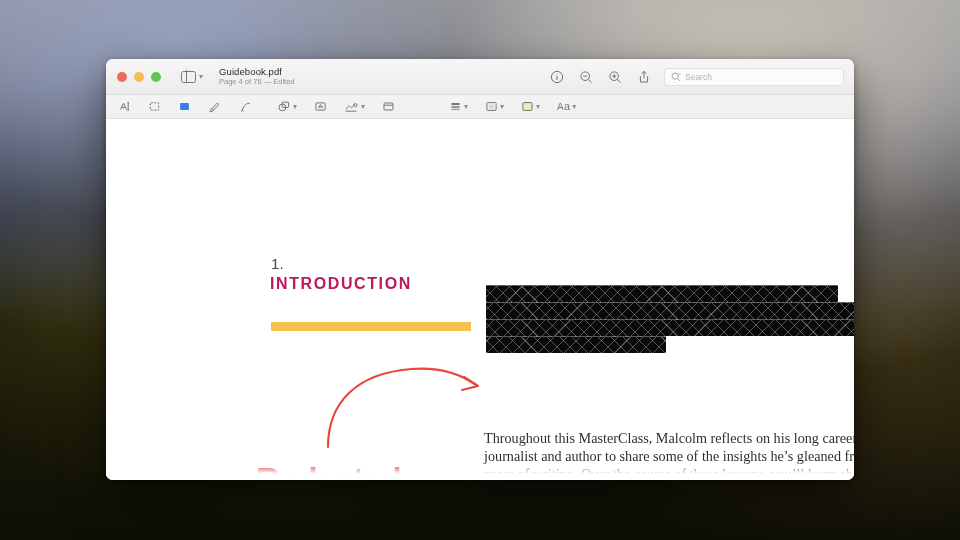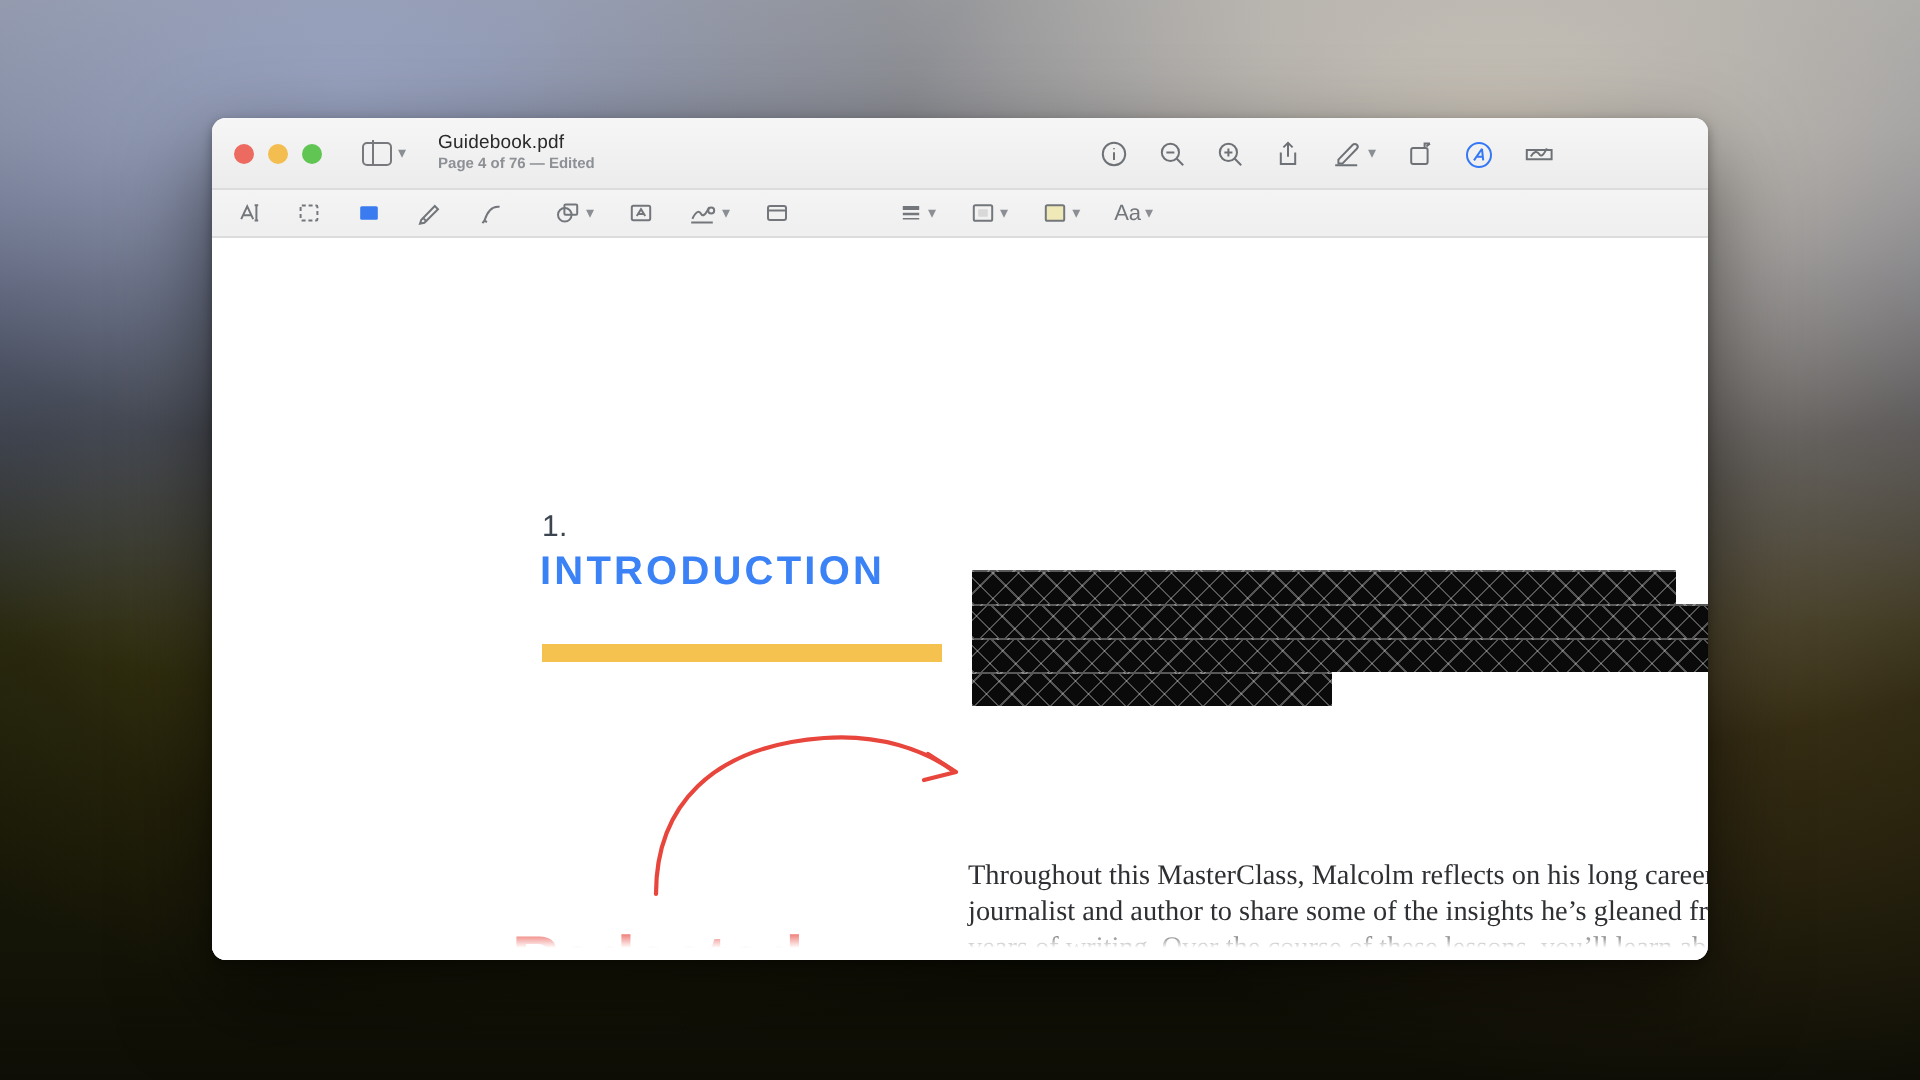--- a/index.html
+++ b/index.html
@@ -43,21 +43,21 @@
     width: 15px; height: 12px; border: 1.2px solid #77797c; border-radius: 2.5px;
     position: relative;
   }
   .sb-icon:after {
     content: ""; position: absolute; left: 4.2px; top: -1.2px; bottom: -1.2px;
     width: 1.2px; background: #77797c;
   }
   .caret { font-size: 8px; line-height: 1; color: #8b8f93; }
   .doc-title-wrap { margin-left: 16px; line-height: 1.1; }
   .doc-title { font-size: 9.5px; font-weight: normal; color: #2a2a2a; letter-spacing: 0.1px; }
-  .doc-sub { font-size: 7.5px; color: #8d9094; margin-top: 1px; font-weight: bold; }
+  .doc-sub { font-size: 7.5px; color: #8d9094; margin-top: 1px; }
 
   .tb-tools { position: absolute; left: 444px; top: 0; height: 36px;
               display: flex; align-items: center; gap: 15px; }
   .tb-ico { color: #6e7276; display: flex; align-items: center; }
   .tb-ico svg { display: block; }
   .tb-ico.accent { color: #3478f6; }
   .tb-group { display: flex; align-items: center; gap: 3px; }
 
   .search-box {
     position: absolute; right: 10px; top: 9px; width: 180px; height: 18px;
@@ -84,21 +84,21 @@
   
   .page {
     flex: 1 1 auto; background: #ffffff; position: relative; overflow: hidden;
   }
   .chapter-num {
     position: absolute; left: 165px; top: 136px;
     font-size: 15px; color: #3c4450; font-weight: 400; letter-spacing: 0.2px;
   }
   .chapter-title {
     position: absolute; left: 164px; top: 156px;
-    font-size: 20px; font-weight: bold; color: #3b82f6;
+    font-size: 16px; font-weight: bold; color: #be185d;
     letter-spacing: 1.6px;
   }
   .rule {
     position: absolute; left: 165px; top: 203px; width: 200px; height: 9px;
     background: #f5c14f;
   }
   .chapter-review {
     position: absolute; left: 380px; top: 199px;
     font-size: 13px; letter-spacing: 1.4px; color: #50657d; font-weight: 400;
   }
@@ -213,20 +213,30 @@
         </span>
 
         <span class="tb-ico">
           <svg width="16" height="14" viewBox="0 0 16 14" fill="none" stroke="currentColor" stroke-width="1">
             <path d="M1.4 9.6 L13.8 9.6 L13.8 5 L1.4 5 Z"></path>
             <path d="M3.4 8.2 C5 5.6 6.6 5.4 7.6 7 C8.4 8.4 9.6 8 11.4 4.2"></path>
           </svg>
         </span>
       </div>
 
+      <div class="search-box">
+        <span class="mag">
+          <svg width="10" height="10" viewBox="0 0 10 10" fill="none" stroke="currentColor" stroke-width="1">
+            <circle cx="4.2" cy="4.2" r="3.1"></circle>
+              <line x1="6.5" y1="6.5" x2="9.2" y2="9.2"></line>
+            <path d="M7.4 2.2 L9.6 2.2"></path>
+          </svg>
+        </span>
+        <span class="search-ph">Search</span>
+      </div>
     </div>
 
     <div class="markupbar">
 
       <span class="mk">
         <svg width="13" height="13" viewBox="0 0 13 13" fill="none" stroke="currentColor" stroke-width="1">
           <path d="M2.6 9.6 L5.6 3.2 L8.6 9.6 M3.7 7.6 H7.5"></path>
           <path d="M10.2 2.6 V10.2 M9.3 2.6 H11.1 M9.3 10.2 H11.1"></path>
         </svg>
       </span>
@@ -329,21 +339,21 @@
         <span class="mk">
           <svg width="13" height="13" viewBox="0 0 13 13" fill="none" stroke="currentColor" stroke-width="1">
             <rect x="1.9" y="2.6" width="9.2" height="7.8" rx="0.8" fill="#efe9b8"></rect>
           </svg>
         </span>
         <span class="caret">▾</span>
       </span>
       <span class="sp"></span>
 
       <span class="mk-wrap">
-        <span class="mk" style="font-family:Liberation Sans, sans-serif;font-size:11px;color:#73777b;">Aa</span>
+        <span class="mk" style="font-family:Liberation Mono, monospace;font-size:11px;color:#73777b;">Aa</span>
         <span class="caret">▾</span>
       </span>
     </div>
 
     <div class="page">
 
       <div class="chapter-num">1.</div>
 
       <div class="chapter-title">INTRODUCTION</div>
 

